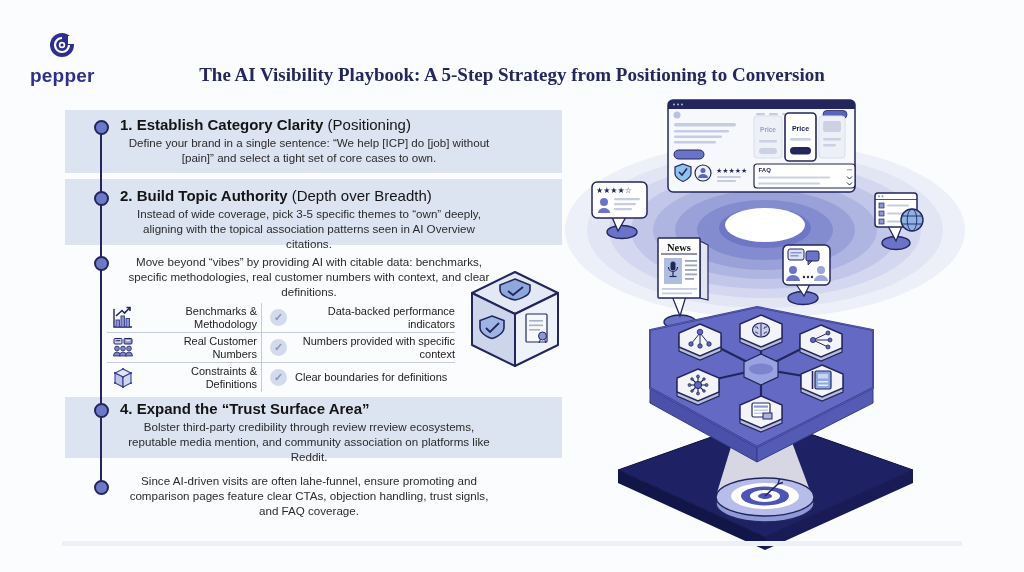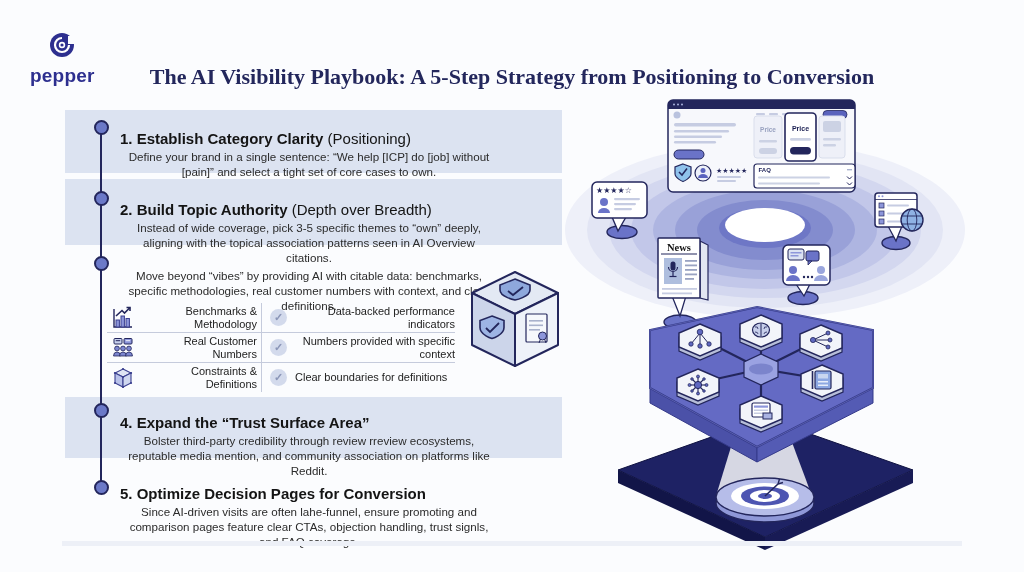--- a/index.html
+++ b/index.html
@@ -2,32 +2,32 @@
 <html><head>
 <meta charset="utf-8">
 <style>
   html,body{margin:0;padding:0;background:#fbfcfe;}
   #canvas{position:relative;width:1024px;height:572px;overflow:hidden;
           font-family:"Liberation Sans",sans-serif;background:#fbfcfe;}
   
   .logo{position:absolute;left:30px;top:32px;display:flex;align-items:center;gap:7px;flex-direction:column;}
   .logo-text{font-size:19px;font-weight:700;color:#2d2f8f;letter-spacing:.2px;}
   .title{position:absolute;left:0;top:64px;width:1024px;text-align:center;
-         font-family:"Liberation Serif",serif;font-weight:700;font-size:22px;color:#23275c;}
+         font-family:"Liberation Serif",serif;font-weight:700;font-size:19px;color:#23275c;}
   
   .band{position:absolute;left:65px;width:497px;background:#dce3f1;}
   .band1{top:110px;height:63px;}
   .band2{top:179px;height:66px;}
   .band4{top:397px;height:61px;}
   
   .tl-line{position:absolute;left:100px;top:126px;width:2px;height:360px;background:#23265c;}
   .dot{position:absolute;left:94px;width:11px;height:11px;border-radius:50%;
        background:#6b79c8;border:2px solid #23265c;}
   
-  .step{position:absolute;left:120px;width:385px;margin-top:14px;}
+  .step{position:absolute;left:120px;width:385px;}
   .step-head{font-size:15px;font-weight:700;color:#141414;line-height:1.15;}
   .step-head .light{font-weight:400;}
   .step-body{margin-top:3px;font-size:11.6px;color:#2b2b2b;line-height:1.28;width:378px;text-align:center;}
   .s1{top:116px;} .s2{top:187px;} .s3{top:252px;} .s4{top:400px;} .s5{top:471px;}
   
   .proof-table{position:absolute;left:107px;top:303px;width:348px;font-size:11px;color:#222;}
   .pt-row{display:flex;align-items:center;min-height:29px;border-bottom:1px solid #c5cbdc;text-align:right;}
   .pt-row:last-child{border-bottom:none;}
   .pt-icon{width:32px;display:flex;justify-content:center;flex:0 0 32px;}
   .pt-label{width:118px;flex:0 0 118px;line-height:1.1;padding-right:4px;}
@@ -76,21 +76,20 @@
     <div class="step-body">Instead of wide coverage, pick 3-5 specific themes to “own” deeply, aligning with the topical association patterns seen in AI Overview citations.</div>
   </div>
   <div class="step s3">
     <div class="step-body">Move beyond “vibes” by providing AI with citable data: benchmarks, specific methodologies, real customer numbers with context, and clear definitions.</div>
   </div>
   <div class="step s4">
     <div class="step-head"><b>4. Expand the “Trust Surface Area”</b><span class="light"></span></div>
     <div class="step-body">Bolster third-party credibility through review rreview ecosystems, reputable media mention, and community association on platforms like Reddit.</div>
   </div>
   <div class="step s5">
-    <div class="step-head"><b>5. Optimize Decision Pages for Conversion</b><span class="light"></span></div>
     <div class="step-body">Since AI-driven visits are often lahe-funnel, ensure promoting and comparison pages feature clear CTAs, objection handling, trust signls, and FAQ coverage.</div>
   </div>
 
   <div class="proof-table">
     <div class="pt-row">
       <span class="pt-icon">
         <svg width="24" height="24" viewBox="0 0 24 24">
           <path d="M3,3 V21 H21" fill="none" stroke="#23265c" stroke-width="1.4"></path>
           <rect x="5" y="14" width="3.4" height="7" fill="#8d96da" stroke="#3a3f8f" stroke-width="1"></rect>
           <rect x="10" y="10" width="3.4" height="11" fill="#8d96da" stroke="#3a3f8f" stroke-width="1"></rect>

